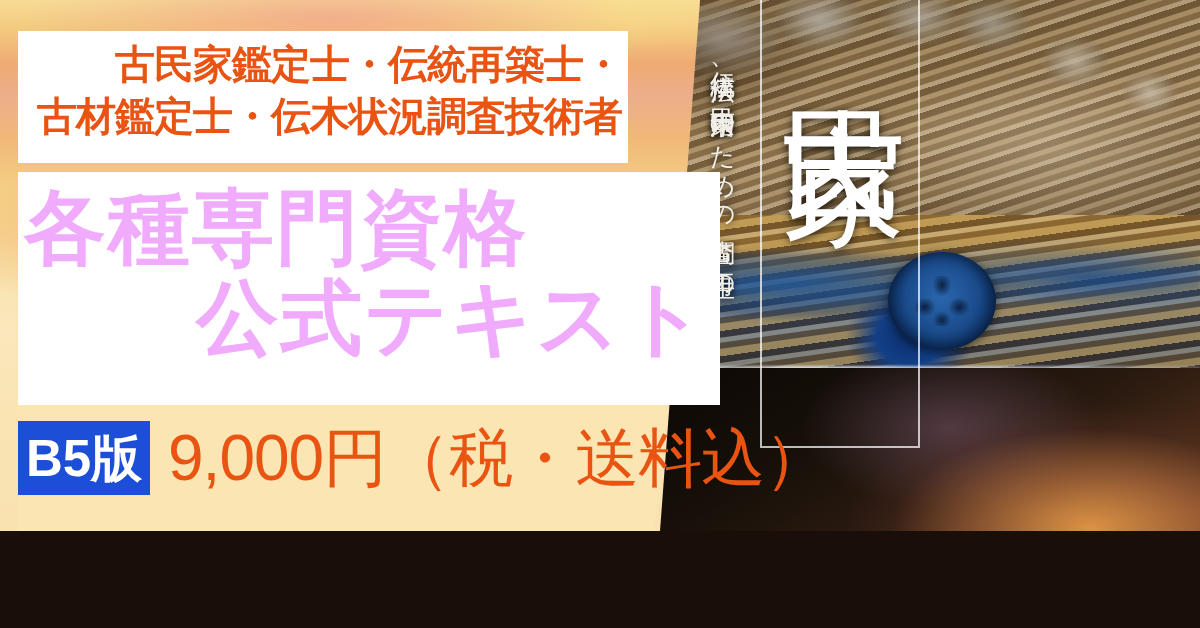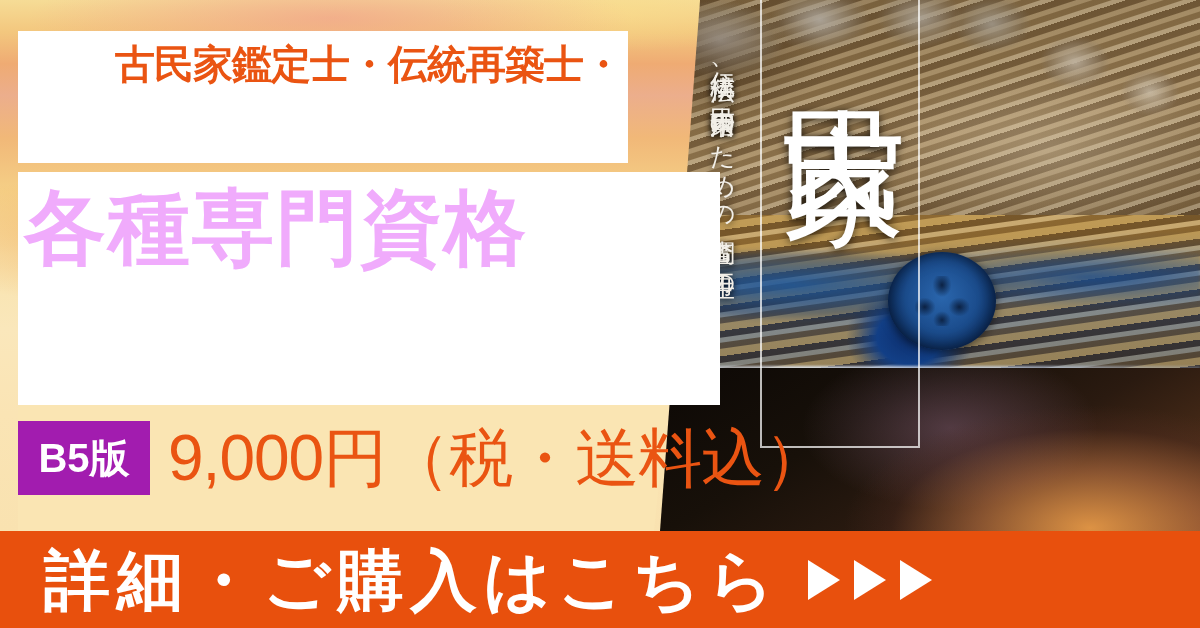--- a/index.html
+++ b/index.html
@@ -185,23 +185,23 @@
     display:block;font-size:82px;line-height:1.10;white-space:nowrap;
     text-align:right;padding-right:6px;
   }
 
   
   .price-row{
     position:absolute;left:18px;top:421px;height:74px;
     display:flex;align-items:center;
   }
   .badge{
-    width:132px;height:74px;background:#a21caf;
+    width:132px;height:74px;background:#1d4ed8;
     display:flex;align-items:center;justify-content:center;
-    color:#fff;font-size:40px;font-weight:700;letter-spacing:0;
+    color:#fff;font-size:51px;font-weight:700;letter-spacing:0;
     line-height:1;
   }
   .price-text{
     margin-left:18px;color:#ea5412;
     font-size:64px;font-weight:500;letter-spacing:-1px;
     white-space:nowrap;line-height:1;
   }
 
   
   .cta-bar{
@@ -239,39 +239,27 @@
   <div class="cover-sub">伝統構法、古民家活用のための調査と再生の</div>
 
   <div class="cream-slab"></div>
   <div class="cream-body"></div>
 
   <div class="panel-1"></div>
   <div class="panel-2"></div>
 
   <div class="headline">
     <span class="ln">古民家鑑定士・伝統再築士・</span>
+    <span class="ln">古材鑑定士・伝木状況調査技術者</span>
   </div>
 
   <div class="bigtitle">
     <span class="l1">各種専門資格</span>
+    <span class="l2">公式テキスト</span>
   </div>
 
   <div class="price-row">
     <div class="badge">B5版</div>
     <div class="price-text">9,000円（税・送料込）</div>
   </div>
 
-  <div class="cta-bar">
-    <div class="cta-text">詳細・ご購入はこちら</div>
-    <div class="cta-arrows">
-      <svg width="38" height="44" viewBox="0 0 38 44">
-        <polygon points="4,2 36,22 4,42" fill="#ffffff"></polygon>
-      </svg>
-      <svg width="38" height="44" viewBox="0 0 38 44">
-        <polygon points="4,2 36,22 4,42" fill="#ffffff"></polygon>
-      </svg>
-      <svg width="38" height="44" viewBox="0 0 38 44">
-        <polygon points="4,2 36,22 4,42" fill="#ffffff"></polygon>
-      </svg>
-    </div>
-  </div>
 
 </div>
 
 </body></html>

